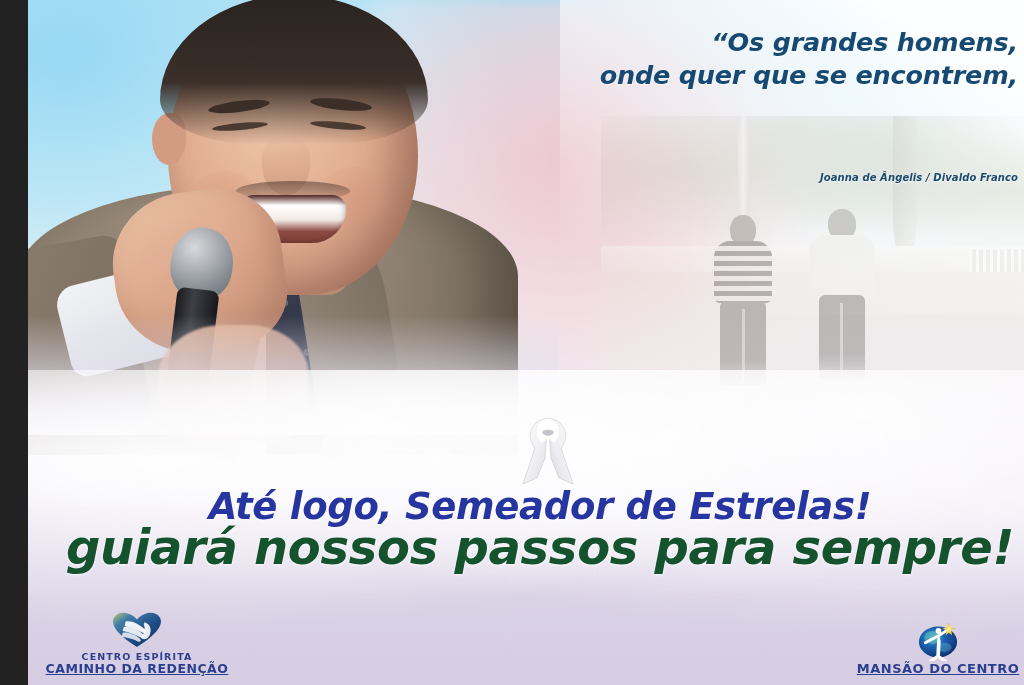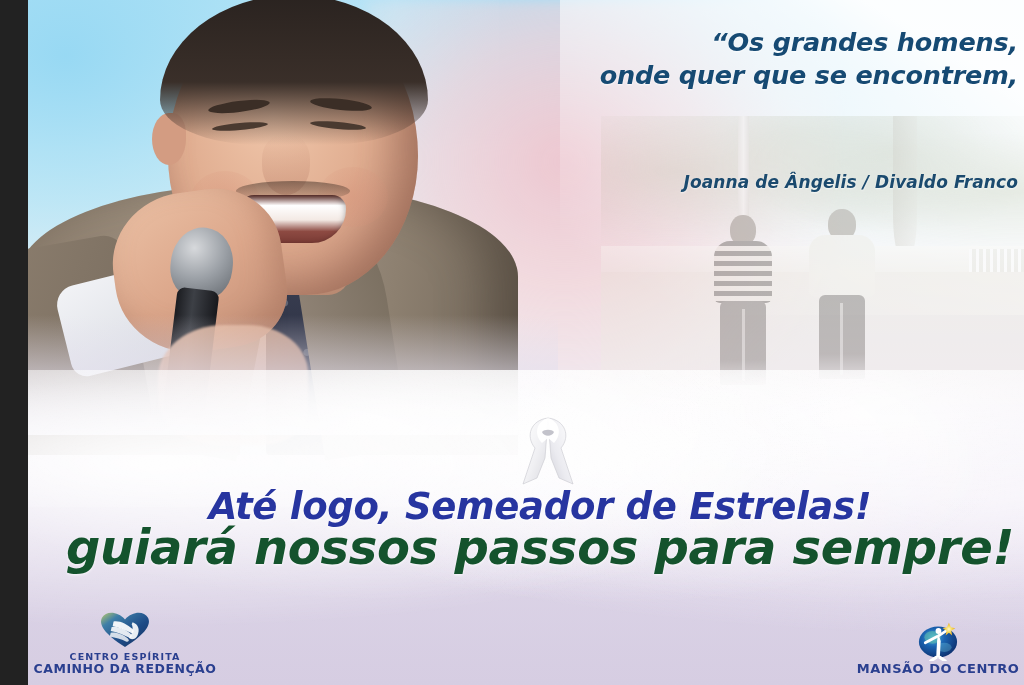--- a/index.html
+++ b/index.html
@@ -341,21 +341,21 @@
   .quote-attr {
     position: absolute;
     left: 430px;
     top: 172px;
     width: 560px;
     text-align: right;
     color: #1b4a6e;
     font-family: "DejaVu Sans", sans-serif;
     font-style: italic;
     font-weight: bold;
-    font-size: 17px;
+    font-size: 10px;
     letter-spacing: 0.1px;
     text-shadow: 0 1px 2px rgba(255,255,255,0.7);
   }
 
   
   .ribbon {
     position: absolute;
     left: 487px;
     top: 410px;
     width: 66px;
@@ -381,32 +381,32 @@
   .headline .l1 { font-size: 37px; display: block; }
   .headline .l2 { font-size: 35px; display: block; color: #2a57b4; }
   .headline .l3 { font-size: 48px; display: block; color: #14532d; }
 
   
   .logo {
     position: absolute;
     bottom: 10px;
     text-align: center;
   }
-  .logo-left { left: 4px; width: 186px; }
+  .logo-left { left: 16px; width: 186px; }
   .logo-right { right: 14px; width: 200px; }
   .logo-mark { height: 40px; margin-bottom: 2px; }
   .logo-text {
     color: #2a3f8f;
     font-family: "DejaVu Sans", sans-serif;
     font-weight: bold;
     letter-spacing: 0.6px;
     line-height: 12px;
   }
   .logo-text .small { display: block; font-size: 9.5px; letter-spacing: 1.1px; }
-  .logo-text .big   { display: block; font-size: 12.5px; letter-spacing: 0.5px; }
+  .logo-text .big   { display: block; font-size: 12.5px; letter-spacing: 0.5px; text-decoration: underline; }
   .logo-right .logo-text .big { font-size: 13px; }
 </style>
 </head>
 <body>
 
 <div id="poster">
 
   <div class="bg-sky"></div>
   <div class="bg-topleft-sky"></div>
   <div class="bg-pink"></div>

